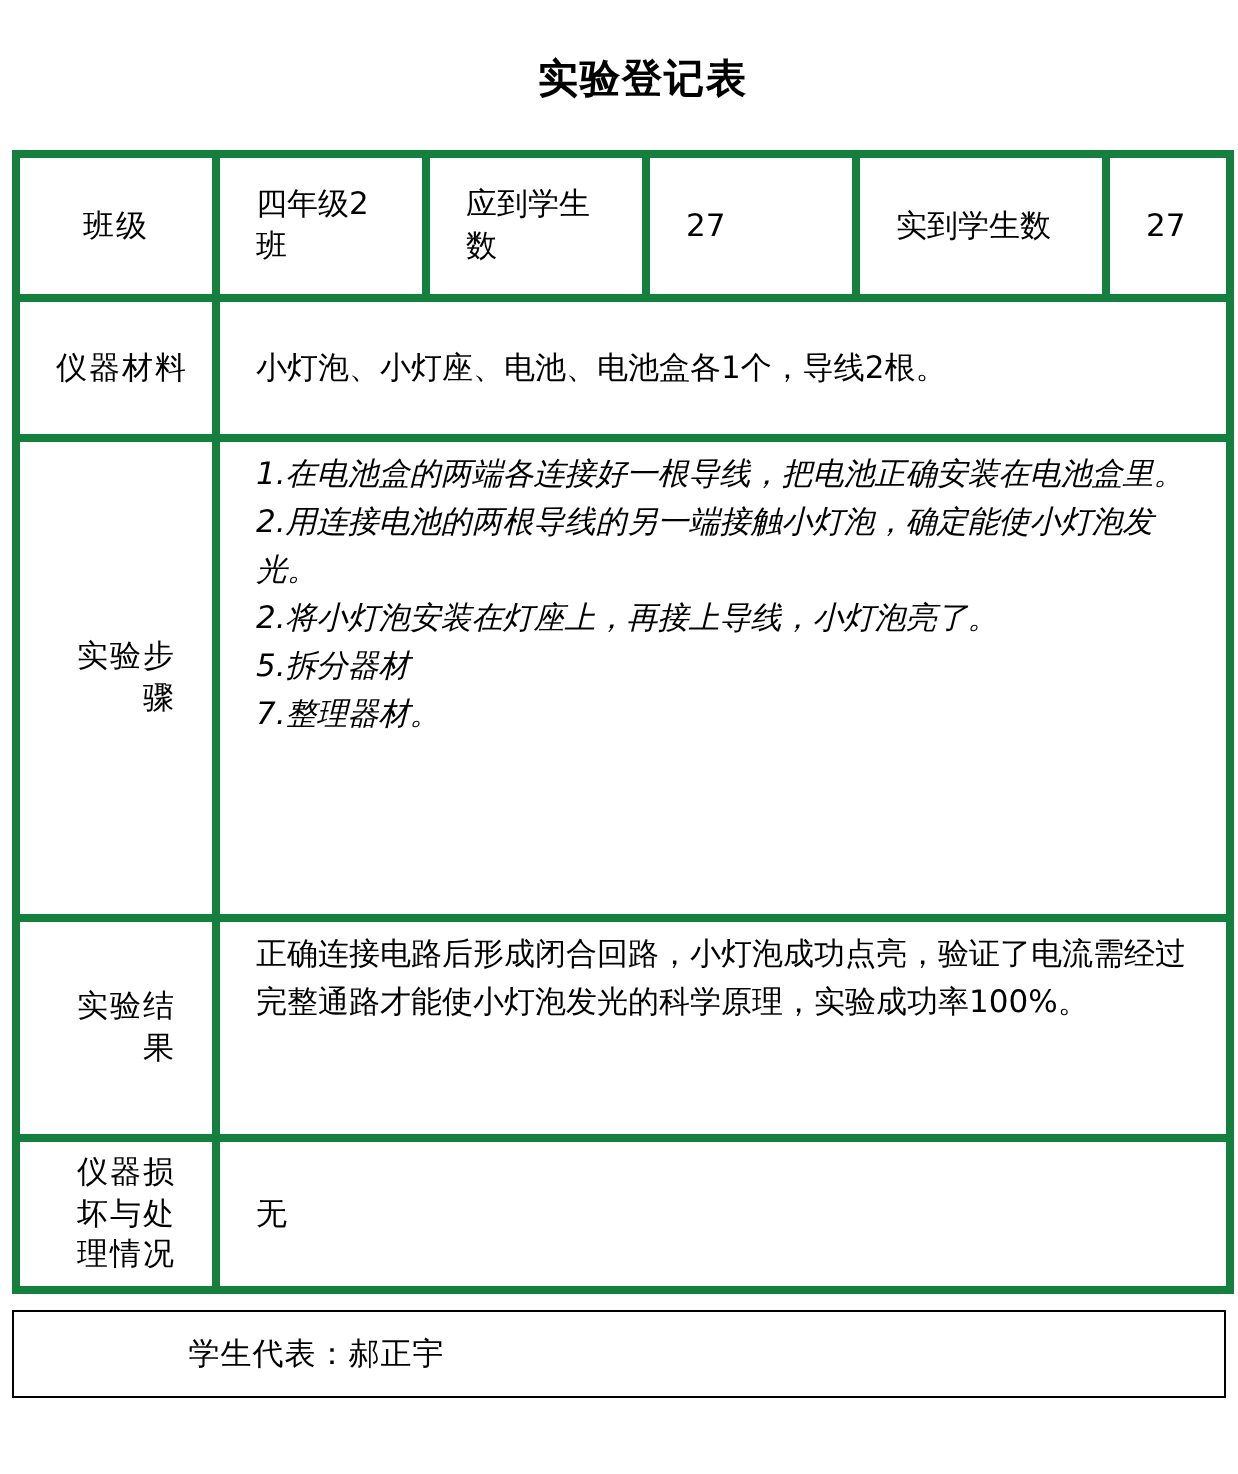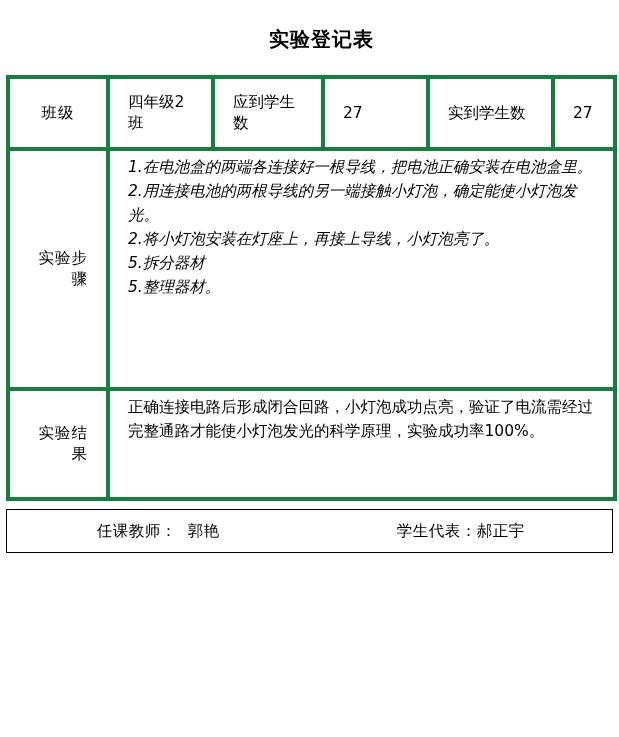--- a/index.html
+++ b/index.html
@@ -106,40 +106,47 @@
     <tbody>
       <tr>
         <td class="label" style="height:60px">班级</td>
         <td class="center">四年级2班</td>
         <td class="center">应到学生数</td>
         <td class="center">27</td>
         <td class="center">实到学生数</td>
         <td class="center">27</td>
       </tr>
       <tr>
+        <td class="label" style="height:58px">仪器材料</td>
+        <td class="center" colspan="5">小灯泡、小灯座、电池、电池盒各1个，导线2根。</td>
+      </tr>
+      <tr>
         <td class="tall-label" style="height:228px">实验步骤</td>
         <td class="body-cell" colspan="5" style="vertical-align:top">
           <div class="steps-list">
             <div>1.在电池盒的两端各连接好一根导线，把电池正确安装在电池盒里。</div>
             <div>2.用连接电池的两根导线的另一端接触小灯泡，确定能使小灯泡发光。</div>
             <div>2.将小灯泡安装在灯座上，再接上导线，小灯泡亮了。</div>
             <div>5.拆分器材</div>
-            <div>5.整理器材。</div>
+            <div>7.整理器材。</div>
           </div>
         </td>
       </tr>
       <tr>
         <td class="tall-label" style="height:98px">实验结果</td>
         <td class="body-cell" colspan="5" style="vertical-align:top">正确连接电路后形成闭合回路，小灯泡成功点亮，验证了电流需经过完整通路才能使小灯泡发光的科学原理，实验成功率100%。</td>
       </tr>
+      <tr>
+        <td class="tall-label" style="height:64px; line-height:1.35">
+          <span>仪器损坏与处理情况</span>
+        </td>
+        <td class="center" colspan="5">无</td>
+      </tr>
     </tbody>
   </table>
 
   <div class="footer">
-    <div class="f-left nowrap">
-      <span>任课教师：</span>&nbsp;&nbsp;<span>郭艳</span>
-    </div>
     <div class="f-right nowrap">
       <span>学生代表：</span><span>郝正宇</span>
     </div>
   </div>
 
 </div>
 
 </body></html>

